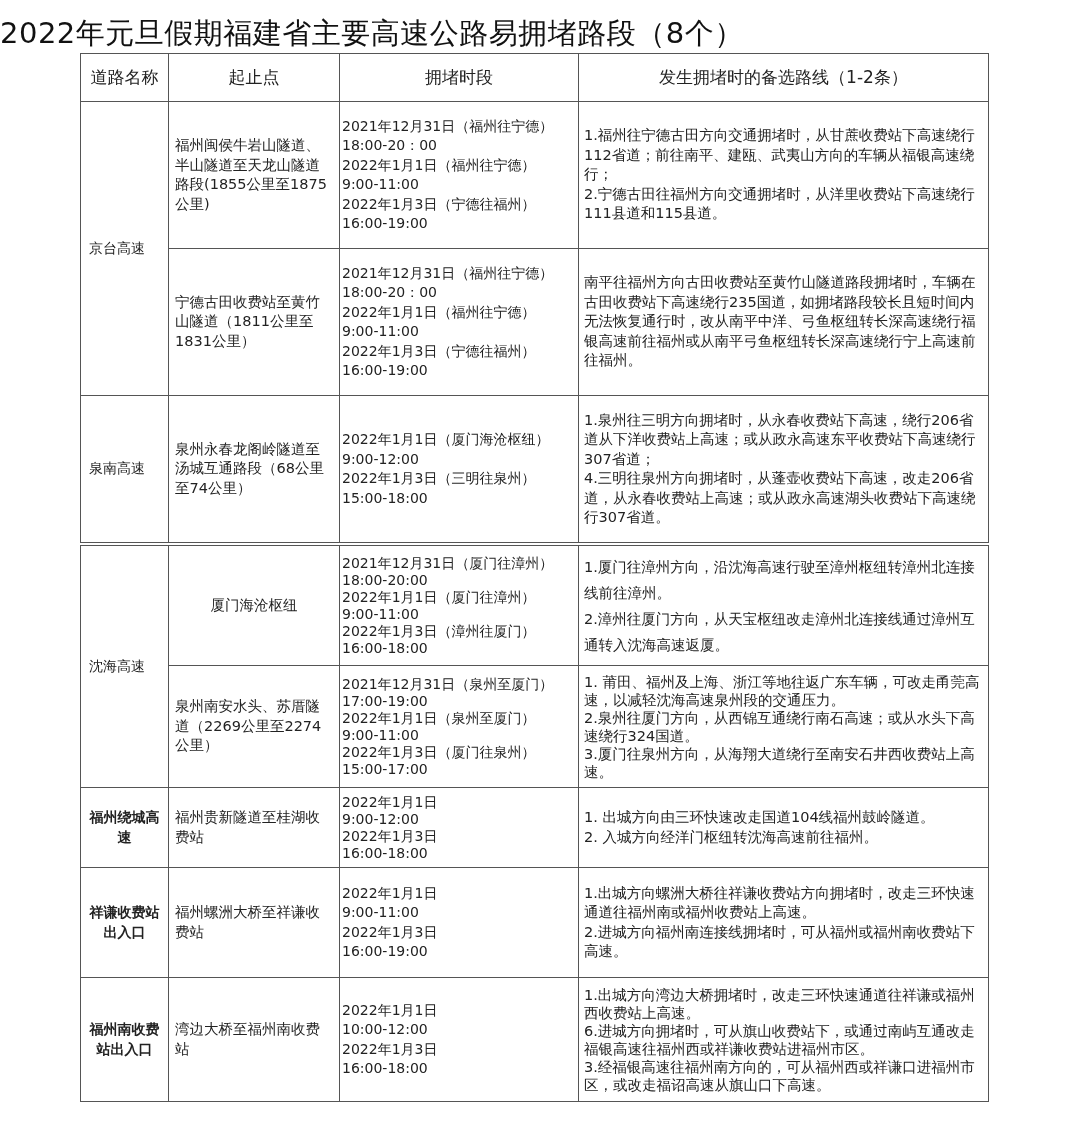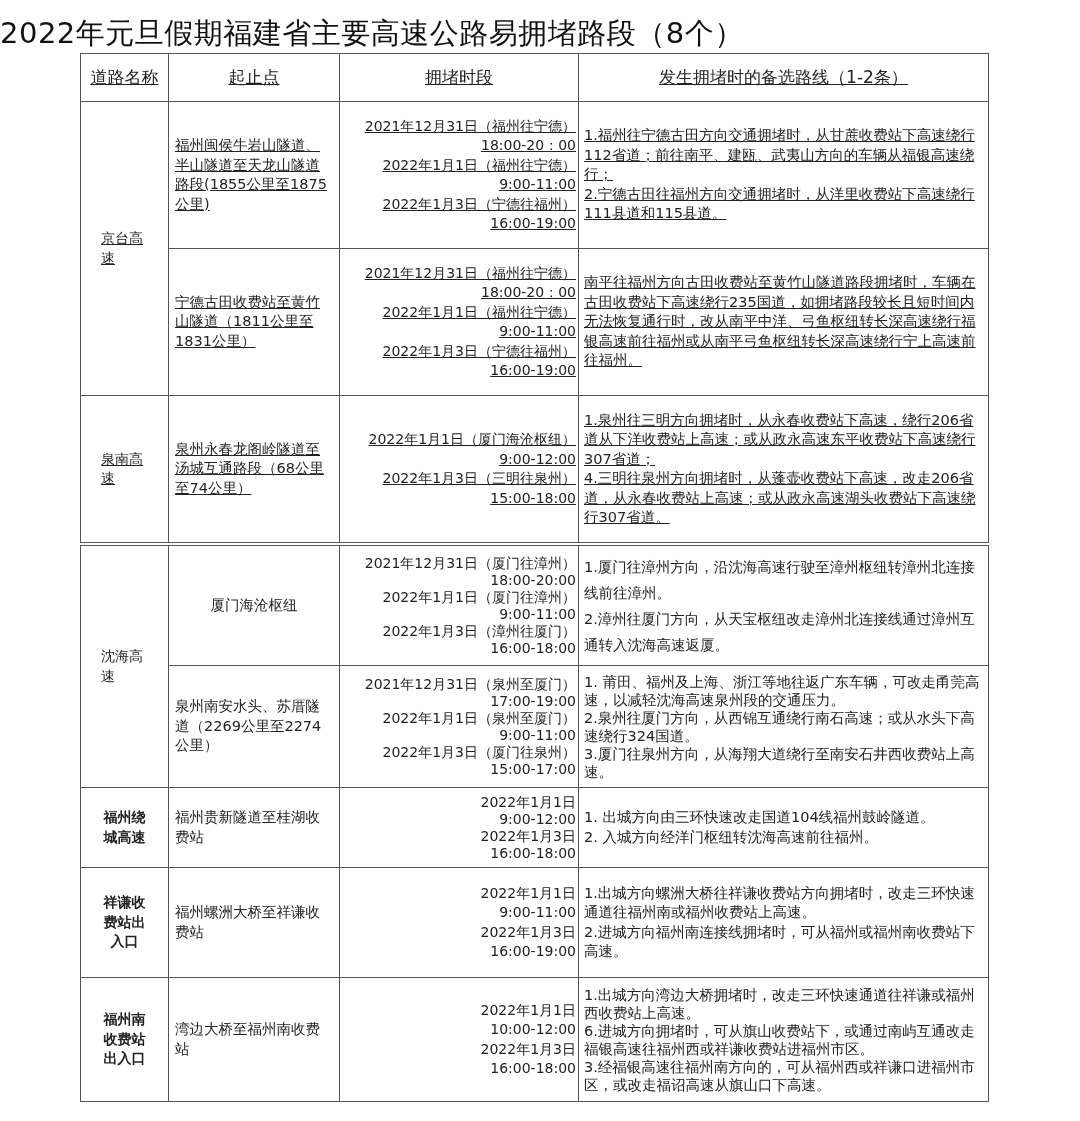--- a/index.html
+++ b/index.html
@@ -4,28 +4,28 @@
   <style>
     html, body { margin: 0; padding: 0; background: #ffffff; }
     body { width: 1080px; height: 1121px; position: relative; overflow: hidden;
            font-family: "DejaVu Sans", "Liberation Sans", sans-serif; color: #222; }
     .title { position: absolute; top: 14px; left: 0; width: 1080px; text-align: left;
              font-size: 29px; color: #111; letter-spacing: 0.5px; }
     table { position: absolute; left: 80px; width: 909px; border-collapse: collapse;
             table-layout: fixed; font-size: 14px; line-height: 19.5px; }
     td, th { border: 1.5px solid #555; vertical-align: middle; padding: 0 6px; }
     th { font-weight: normal; font-size: 17px; height: 47px; text-align: center; }
-    .c-road { width: 76px; padding: 0 20px; }
+    .c-road { width: 76px; padding: 0 8px; }
     .c-road.center { text-align: center; font-weight: bold; }
     .c-seg { width: 158px; }
-    .c-time { width: 226px; text-align: right; padding: 0 2px; }
+    .c-time { width: 226px; text-align: left; padding: 0 2px; }
     .c-alt { padding: 0 5px; }
     .time-line { display: block; white-space: nowrap; }
     .alt-line { display: block; }
-    #t1 { top: 53px; text-decoration: underline; }
+    #t1 { top: 53px; }
     #t2 { top: 545px; }
     .cell-text { font-size: 14.5px; }
   </style>
 </head>
 <body>
 
 <div class="title">2022年元旦假期福建省主要高速公路易拥堵路段（8个）</div>
 
 <table id="t1">
   <colgroup>

